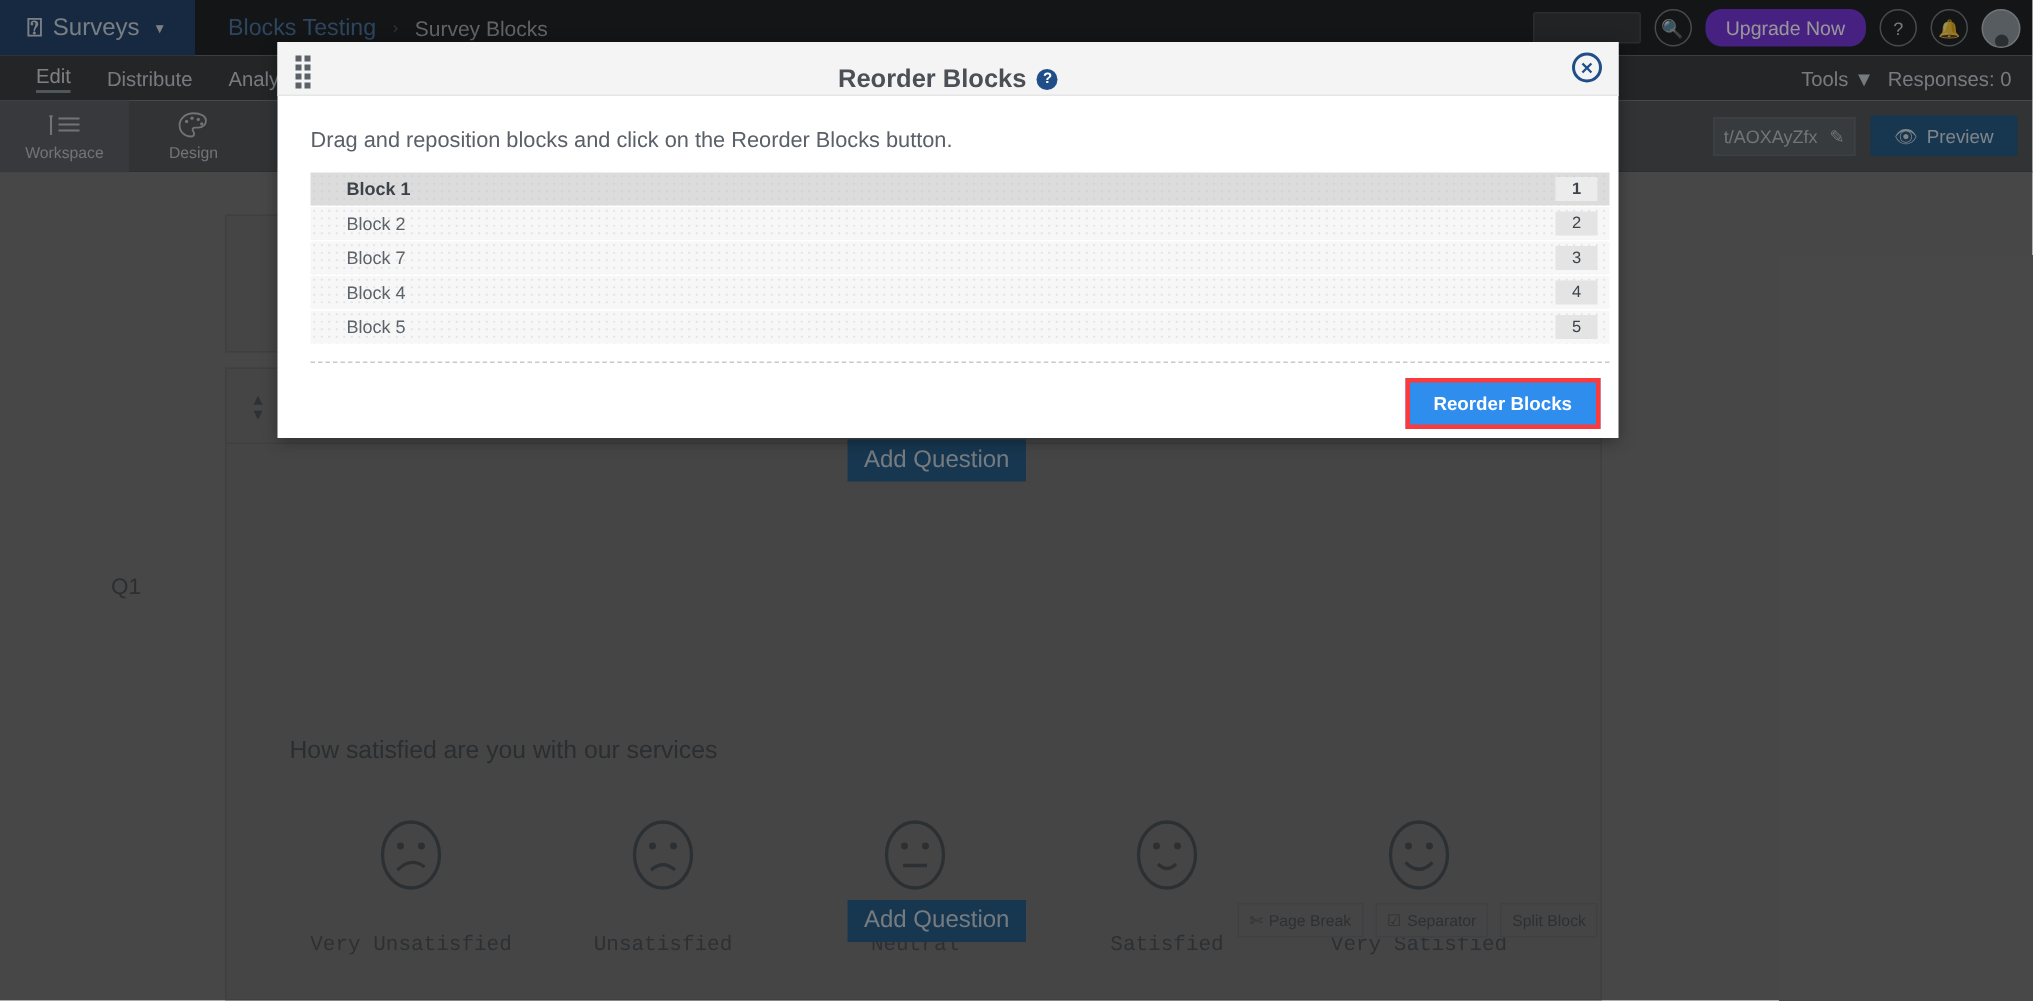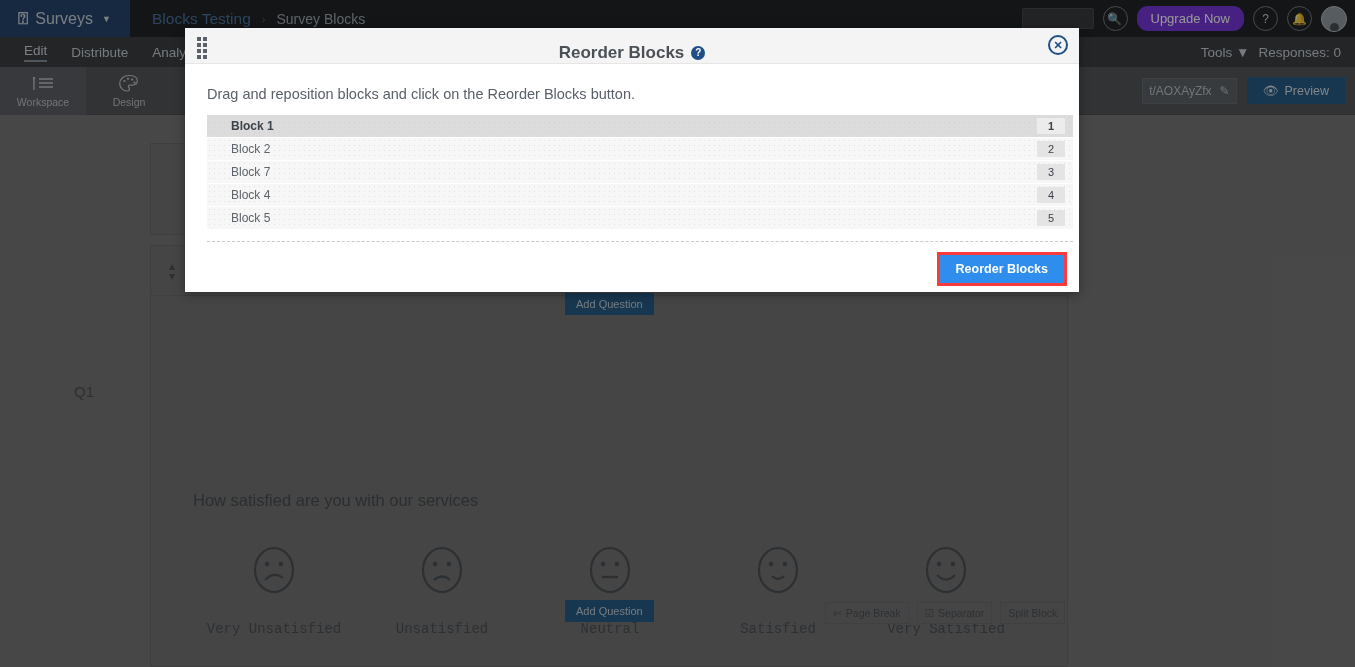--- a/index.html
+++ b/index.html
@@ -103,21 +103,21 @@
     position: absolute; left: 58px; top: 268px; color: #3c4247; font-size: 15px; margin-left: 16px;
   }
   .q-title {
     position: absolute; left: 193px; top: 376px; color: #3a4045; font-size: 16.5px;
   }
   .faces { position: absolute; left: 190px; top: 430px; width: 840px; display: flex; }
   .face-col { flex: 1; display: flex; flex-direction: column; align-items: center; gap: 22px; }
   .face-lbl { color: #3e444a; font-size: 14px; font-family: Liberation Mono, monospace; }
   .addq {
     position: absolute; background: #17507f; color: #c3ccd4;
-    font-size: 11px; padding: 5px 11px;
+    font-size: 16px; padding: 5px 11px;
   }
   .addq-1 { left: 565px; top: 178px; }
   .addq-2 { left: 565px; top: 485px; }
   .mini-btns { position: absolute; left: 825px; top: 487px; display: flex; gap: 8px; }
   .mini-btn {
     border: 1px solid #5d6266; background: #6b6b6b; color: #3e444a;
     font-size: 10.5px; padding: 4px 7px; display: flex; align-items: center; gap: 4px;
   }
 
   

